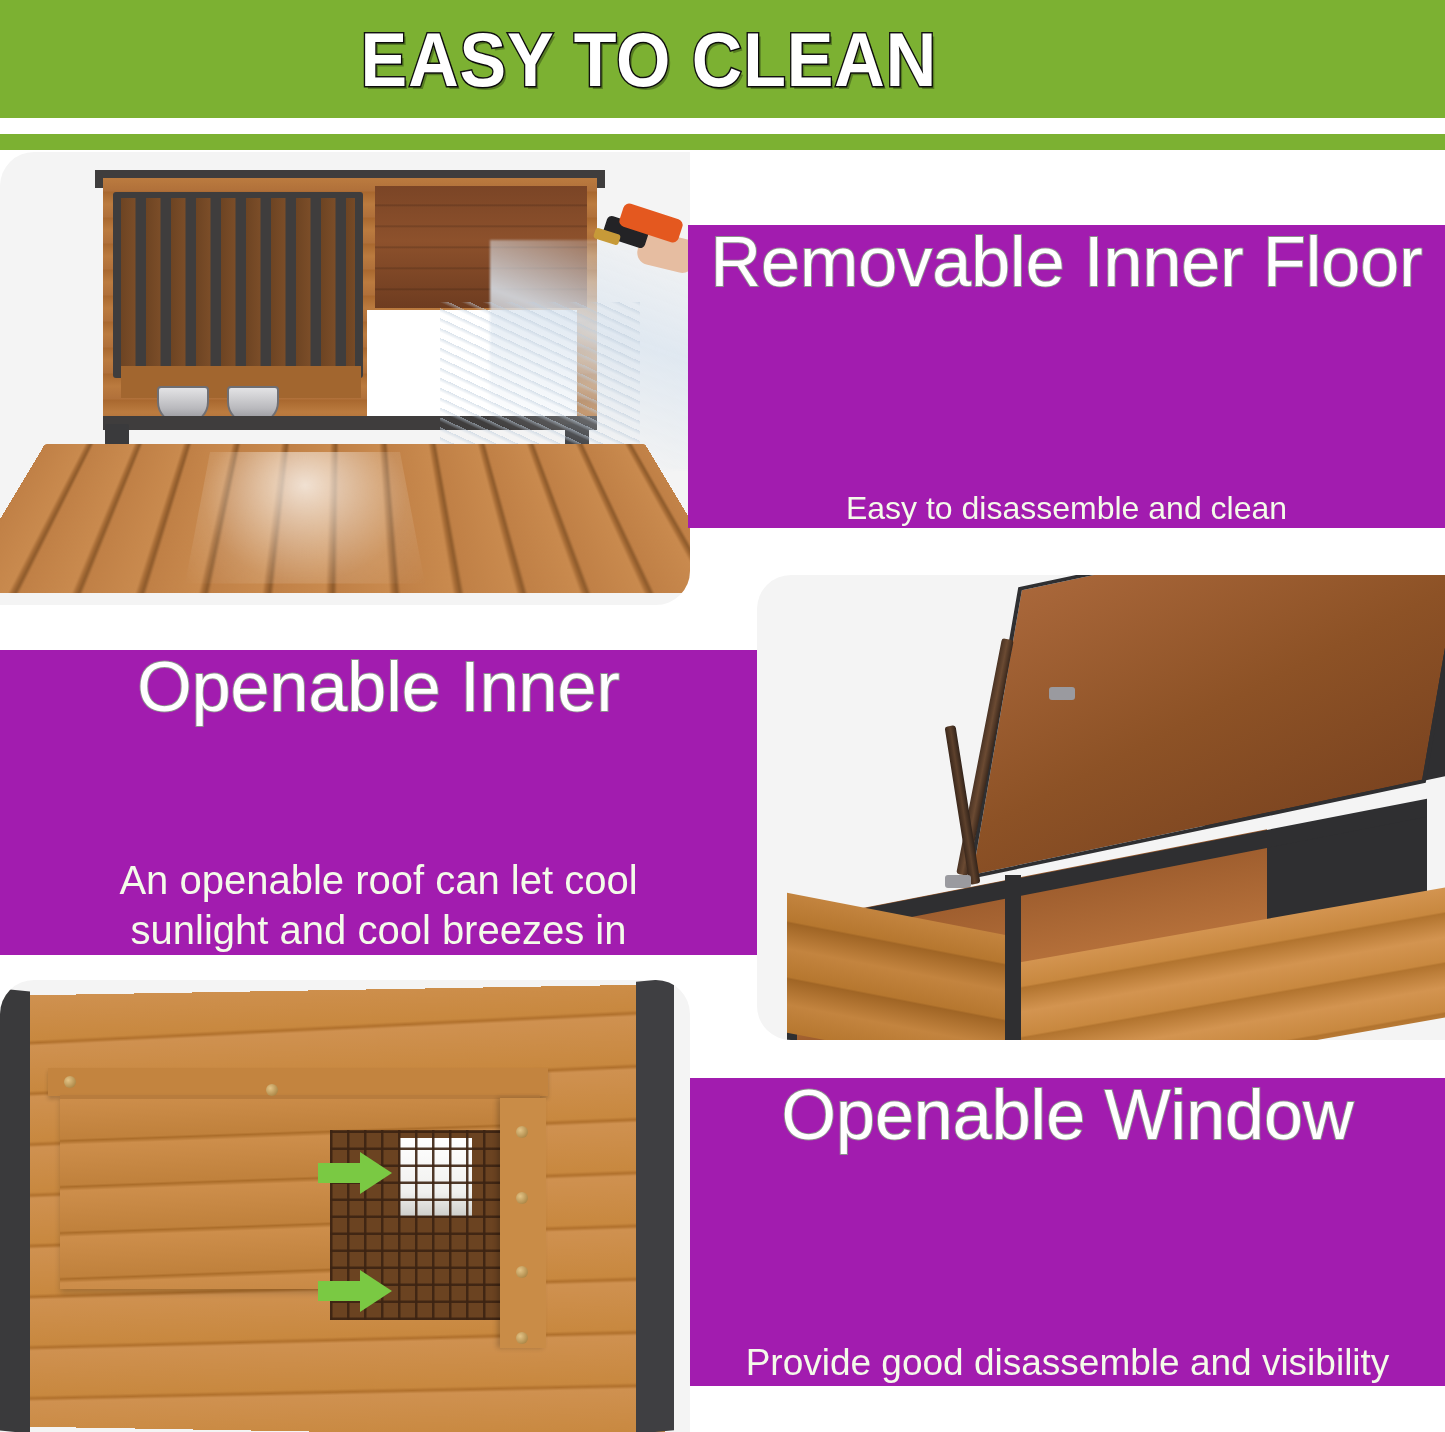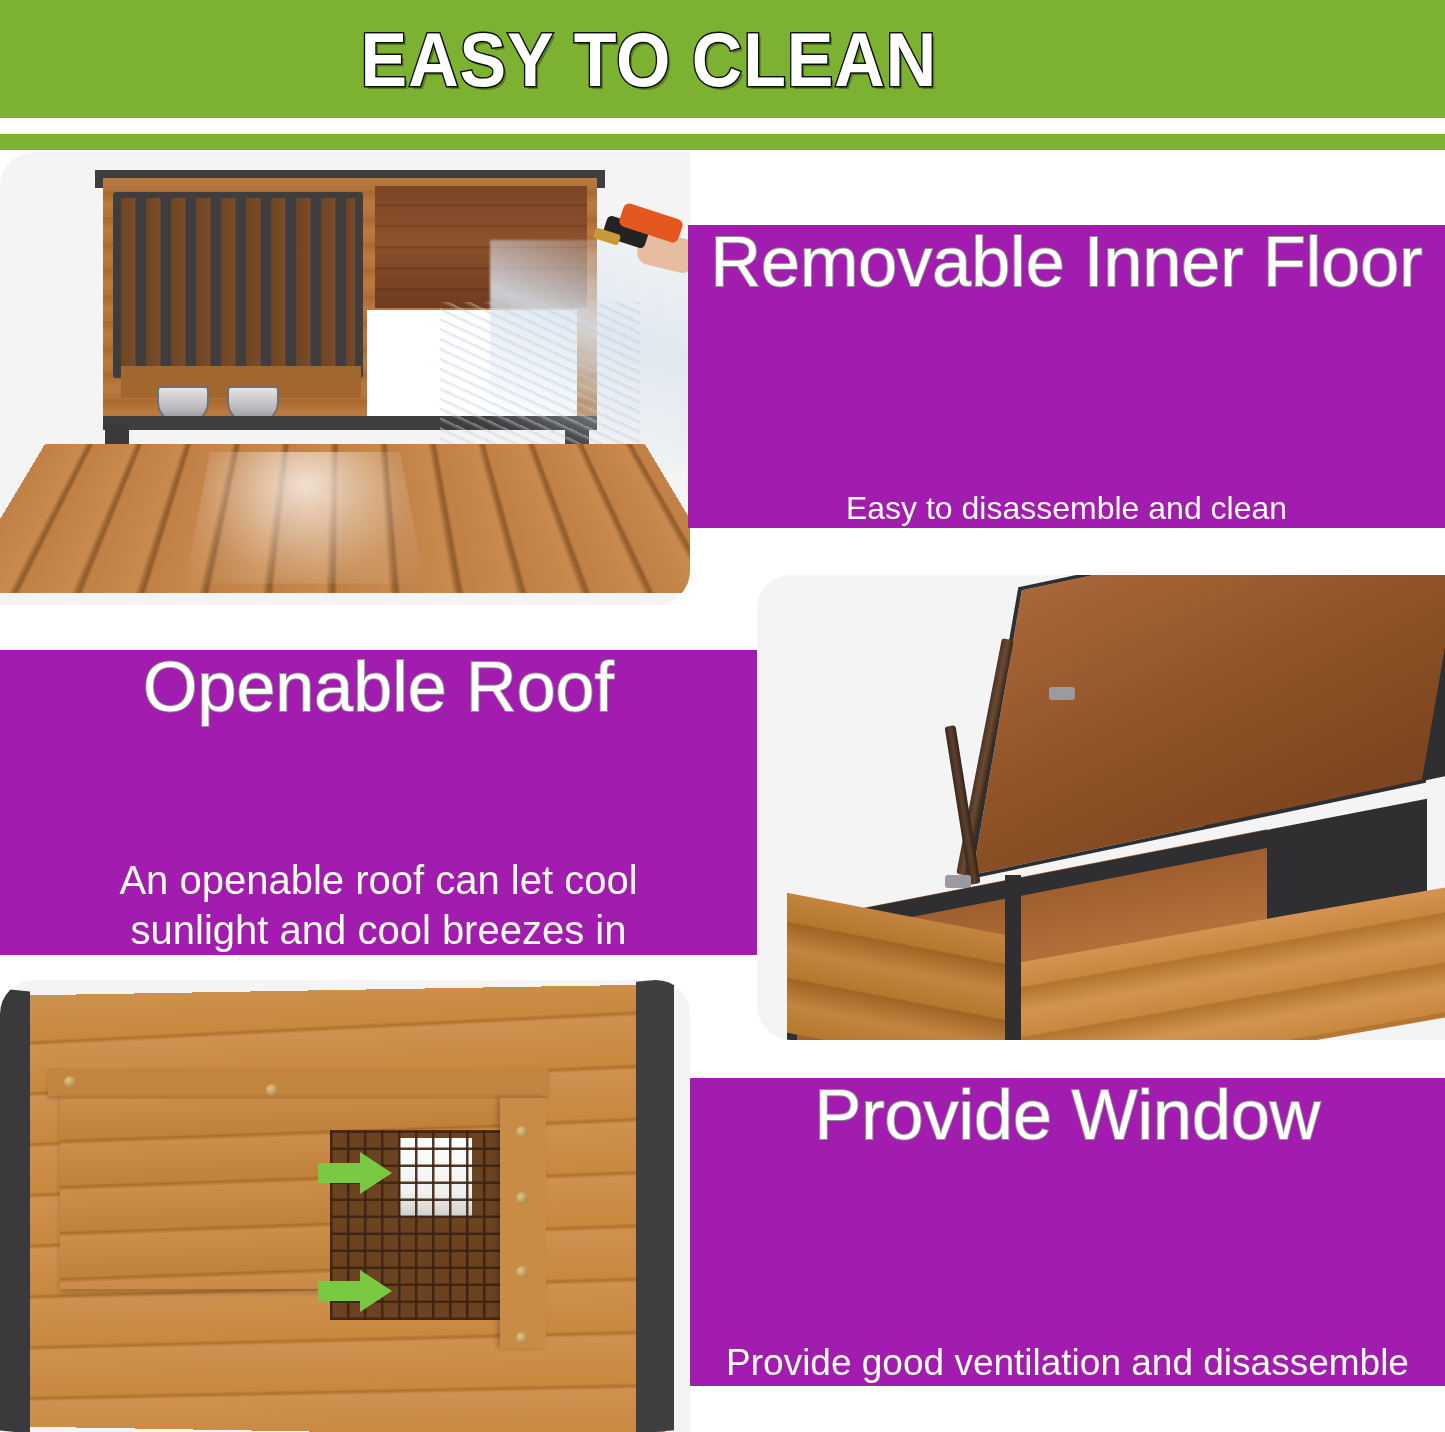--- a/index.html
+++ b/index.html
@@ -219,21 +219,21 @@
     <div class="ph1-slab"></div>
     <div class="ph1-slabwet"></div>
   </div>
 
   <div class="green-panel" id="panel-floor">
     <div class="panel-title">Removable Inner Floor</div>
     <div class="panel-sub">Easy to disassemble and clean</div>
   </div>
 
   <div class="green-panel" id="panel-roof">
-    <div class="panel-title">Openable Roof</div>
+    <div class="panel-title">Openable Inner</div>
     <div class="panel-sub" style="max-width:600px;">An openable roof can let cool sunlight and cool breezes in</div>
   </div>
 
   <div class="photo-card" id="photo-roof">
     <div class="ph2-lidtop"></div>
     <div class="ph2-lid"></div>
     <div class="ph2-hinge" style="left:292px;top:112px;"></div>
     <div class="ph2-strut"></div>
     <div class="ph2-strut2"></div>
     <div class="ph2-hinge" style="left:188px;top:300px;"></div>
@@ -265,17 +265,17 @@
       <div class="shaft"></div>
       <div class="head"></div>
     </div>
     <div class="ph3-arrow" style="left:318px;top:290px;">
       <div class="shaft"></div>
       <div class="head"></div>
     </div>
   </div>
 
   <div class="green-panel" id="panel-window">
-    <div class="panel-title">Provide Window</div>
-    <div class="panel-sub">Provide good ventilation and disassemble</div>
+    <div class="panel-title">Openable Window</div>
+    <div class="panel-sub">Provide good disassemble and visibility</div>
   </div>
 
 </div>
 
 </body></html>

